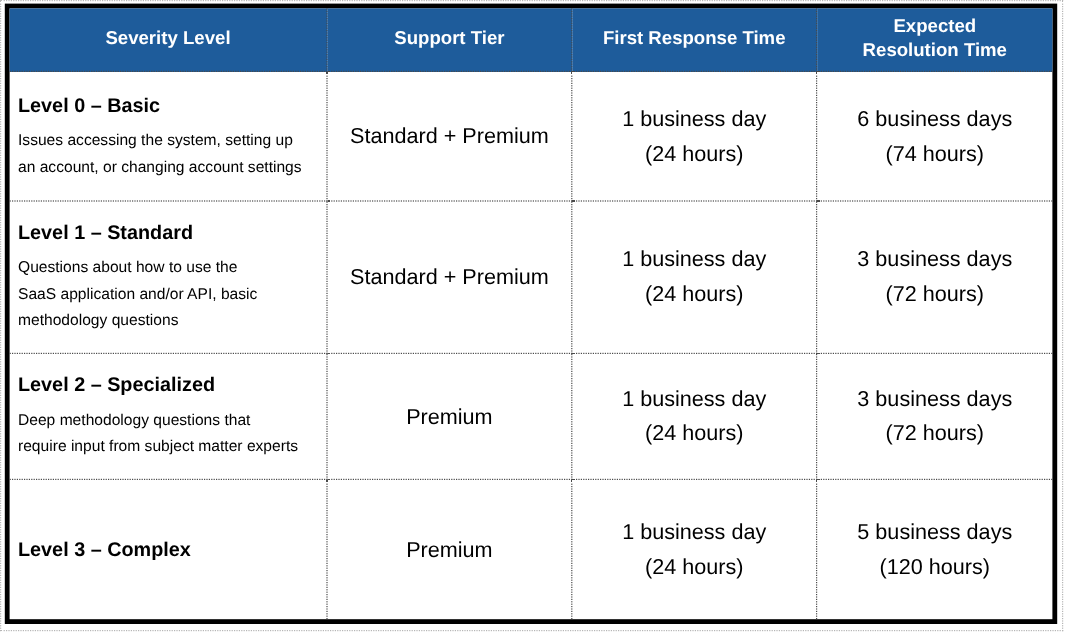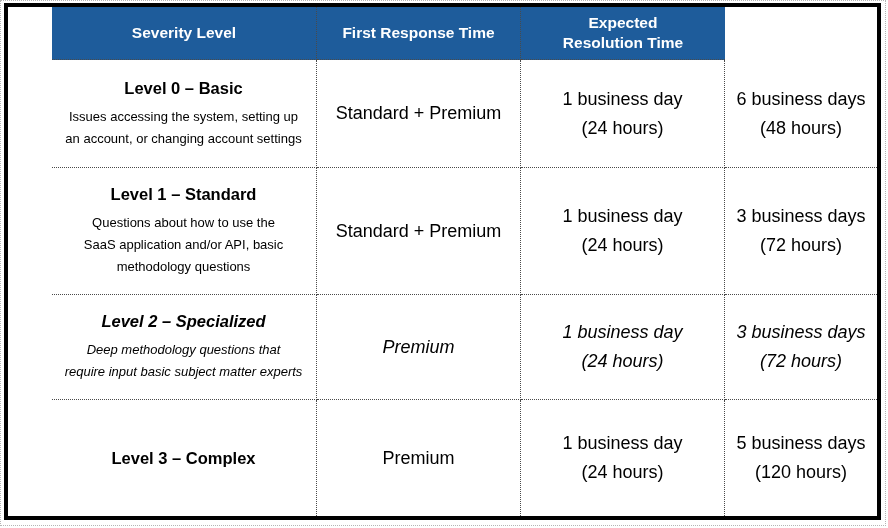--- a/index.html
+++ b/index.html
@@ -13,80 +13,81 @@
 
   .support-table {
     position:absolute; left:3px; top:2px;
     width:877px; height:517px;
     border:4px solid var(--outer-border, #000);
     box-sizing:border-box;
     display:flex; flex-direction:column;
     background:#fff;
   }
 
-  .trow { display:grid; grid-template-columns:265px 204px 204px 1fr;margin-left:44px; }
+  .trow { display:grid; grid-template-columns:265px 204px 204px 1fr; }
   .trow.header-row { height:53px; }
   .trow.row-0 { height:108px; }
   .trow.row-1 { height:127px; }
-  .trow.row-2 { height:105px;font-style:italic; }
+  .trow.row-2 { height:105px; }
   .trow.row-3 { flex:1; }
 
   .cell {
     border-right:1px dotted var(--grid-dots, #4a4a4a);
     border-bottom:1px dotted var(--grid-dots, #4a4a4a);
     display:flex; flex-direction:column; justify-content:center;
     box-sizing:border-box; overflow:hidden;
   }
   .cell.last-col { border-right:none; }
   .trow.row-3 .cell { border-bottom:none; }
 
   .header-row .cell {
     background:var(--header-bg, #1e5c9b);
     color:var(--header-text, #fff);
     font-weight:bold; font-size:15.5px; line-height:20px;
     text-align:center; align-items:center;
     white-space:pre-line;
   }
 
-  .sev-cell { padding:6px 8px 6px 7px;text-align:center; }
+  .sev-cell { padding:6px 8px 6px 7px; }
   .level-title { font-weight:bold; font-size:16.5px; line-height:20px; }
   .level-desc  { font-size:13px; line-height:22px; margin-top:8px; white-space:pre-line; }
 
   .center-cell { text-align:center; font-size:18px; line-height:17px; align-items:center; }
   .time-line2  { margin-top:12px; }
 </style>
 </head>
 <body>
 
 <div class="page">
   <div class="support-table">
 
     <div class="trow header-row">
       <div class="cell">Severity Level</div>
+      <div class="cell">Support Tier</div>
       <div class="cell">First Response Time</div>
       <div class="cell last-col">Expected
 Resolution Time</div>
     </div>
 
     <div class="trow row-0">
       <div class="cell sev-cell">
         <div class="level-title">Level 0 – Basic</div>
         <div class="level-desc">Issues accessing the system, setting up
 an account, or changing account settings</div>
       </div>
       <div class="cell center-cell">
         <div>Standard + Premium</div>
       </div>
       <div class="cell center-cell">
         <div>1 business day</div>
         <div class="time-line2">(24 hours)</div>
       </div>
       <div class="cell center-cell last-col">
         <div>6 business days</div>
-        <div class="time-line2">(48 hours)</div>
+        <div class="time-line2">(74 hours)</div>
       </div>
     </div>
 
     <div class="trow row-1">
       <div class="cell sev-cell">
         <div class="level-title">Level 1 – Standard</div>
         <div class="level-desc">Questions about how to use the
 SaaS application and/or API, basic
 methodology questions</div>
       </div>
@@ -100,21 +101,21 @@
       <div class="cell center-cell last-col">
         <div>3 business days</div>
         <div class="time-line2">(72 hours)</div>
       </div>
     </div>
 
     <div class="trow row-2">
       <div class="cell sev-cell">
         <div class="level-title">Level 2 – Specialized</div>
         <div class="level-desc">Deep methodology questions that
-require input basic subject matter experts</div>
+require input from subject matter experts</div>
       </div>
       <div class="cell center-cell">
         <div>Premium</div>
       </div>
       <div class="cell center-cell">
         <div>1 business day</div>
         <div class="time-line2">(24 hours)</div>
       </div>
       <div class="cell center-cell last-col">
         <div>3 business days</div>

